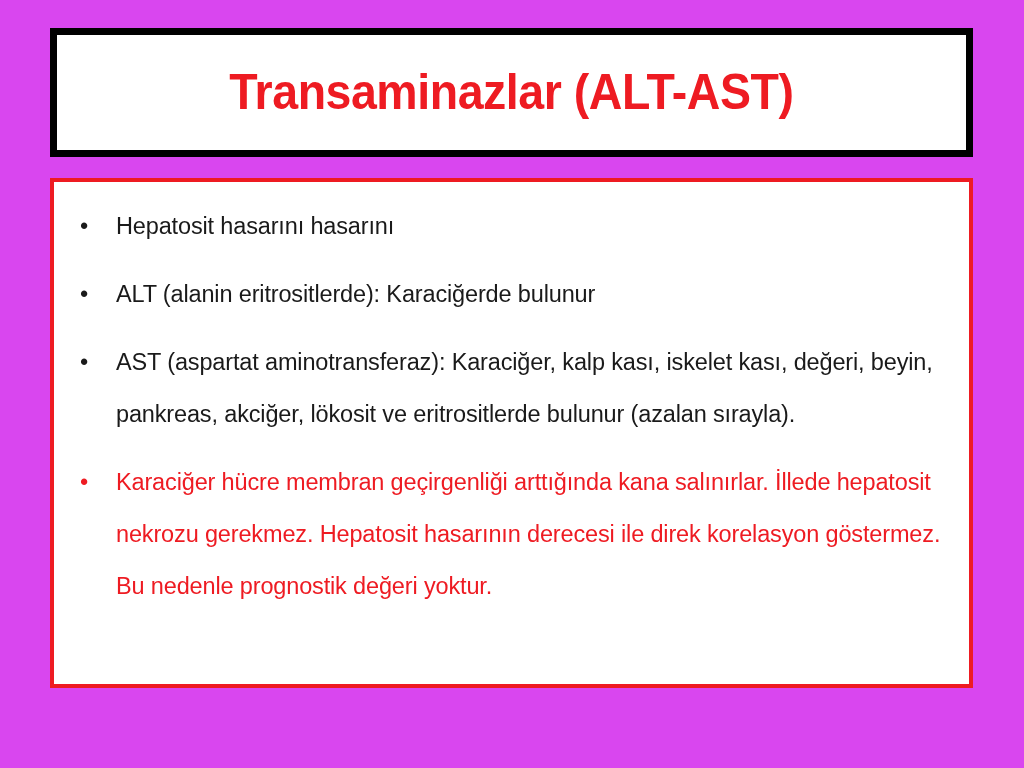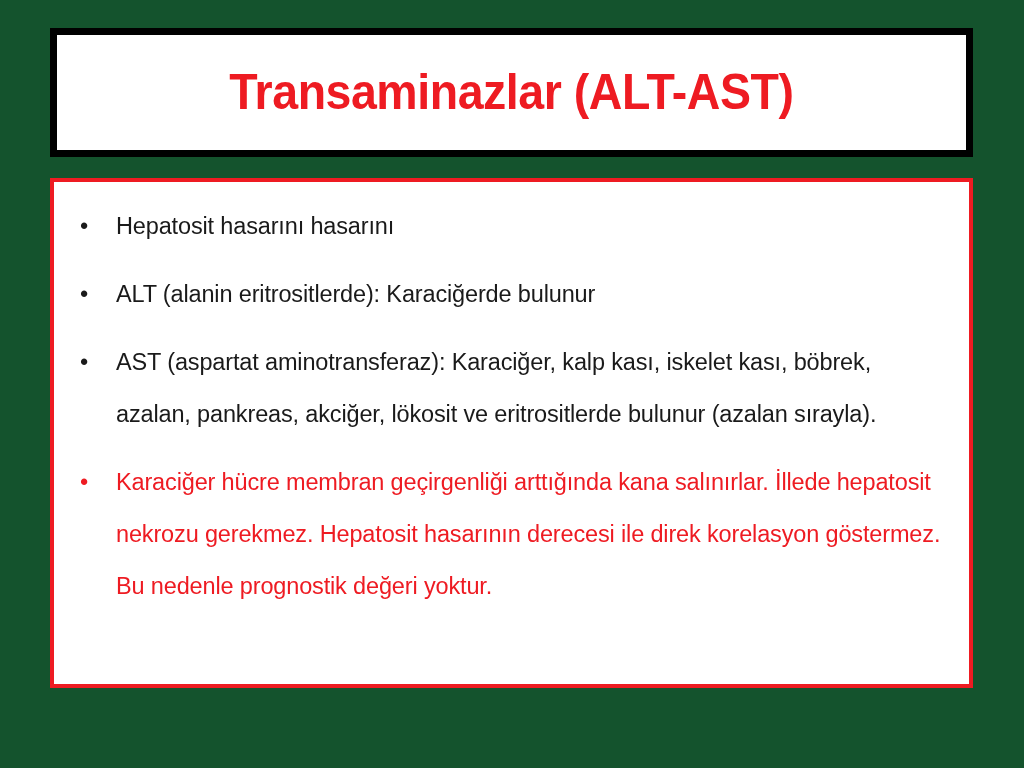--- a/index.html
+++ b/index.html
@@ -6,21 +6,21 @@
   html, body {
     margin: 0;
     padding: 0;
     background: #ffffff;
   }
 
   #slide {
     position: relative;
     width: 1024px;
     height: 768px;
-    background: #14532d;
+    background: #d946ef;
     overflow: hidden;
     font-family: "Liberation Sans", "DejaVu Sans", sans-serif;
   }
 
   
   .title-box {
     position: absolute;
     left: 50px;
     top: 28px;
     width: 923px;
@@ -114,21 +114,21 @@
         <span class="bullet-text">Hepatosit hasarını hasarını</span>
       </li>
 
       <li class="bullet-item">
         <span class="marker">•</span>
         <span class="bullet-text">ALT (alanin eritrositlerde): Karaciğerde bulunur</span>
       </li>
 
       <li class="bullet-item">
         <span class="marker">•</span>
-        <span class="bullet-text">AST (aspartat aminotransferaz): Karaciğer, kalp kası, iskelet kası, böbrek, azalan, pankreas, akciğer, lökosit ve eritrositlerde bulunur (azalan sırayla).</span>
+        <span class="bullet-text">AST (aspartat aminotransferaz): Karaciğer, kalp kası, iskelet kası, değeri, beyin, pankreas, akciğer, lökosit ve eritrositlerde bulunur (azalan sırayla).</span>
       </li>
 
       <li class="bullet-item red">
         <span class="marker">•</span>
         <span class="bullet-text">Karaciğer hücre membran geçirgenliği arttığında kana salınırlar. İllede hepatosit nekrozu gerekmez. Hepatosit hasarının derecesi ile direk korelasyon göstermez. Bu nedenle prognostik değeri yoktur.</span>
       </li>
 
     </ul>
   </div>
 

